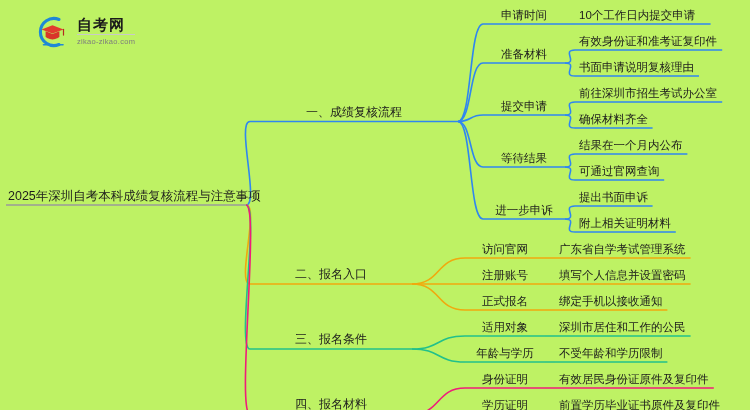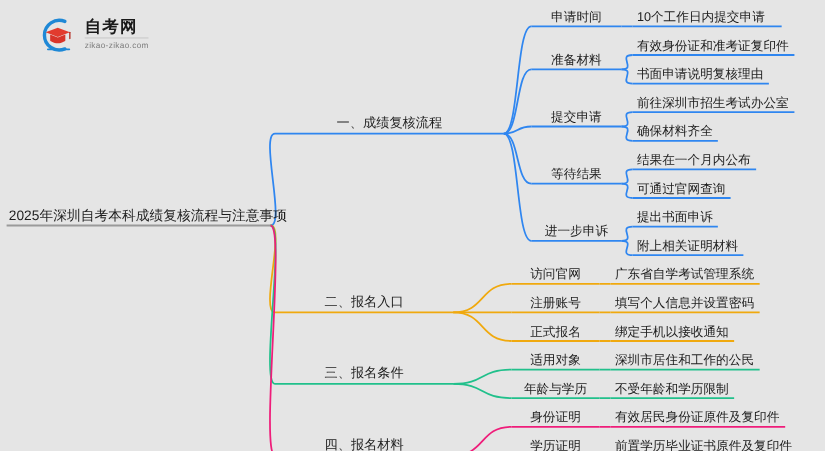--- a/index.html
+++ b/index.html
@@ -4,21 +4,21 @@
 <style>
   html, body {
     margin: 0;
     padding: 0;
     background: #ffffff;
   }
   #page {
     position: relative;
     width: 750px;
     height: 410px;
-    background: #e5e5e5;
+    background: #bef264;
     font-family: "Liberation Sans", "DejaVu Sans", sans-serif;
     overflow: hidden;
   }
   
   #logo {
     position: absolute;
     left: 33px;
     top: 12px;
     width: 150px;
     height: 40px;

